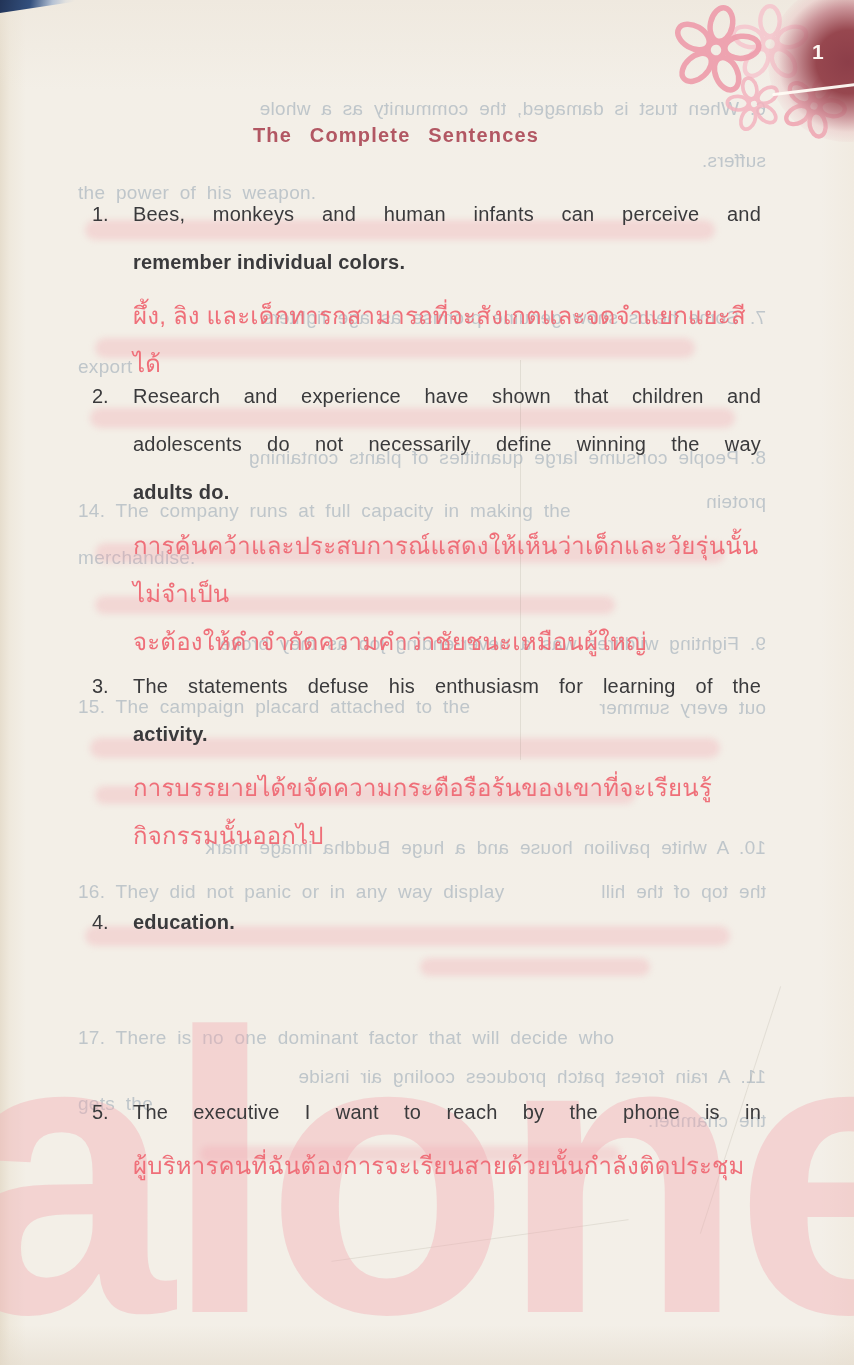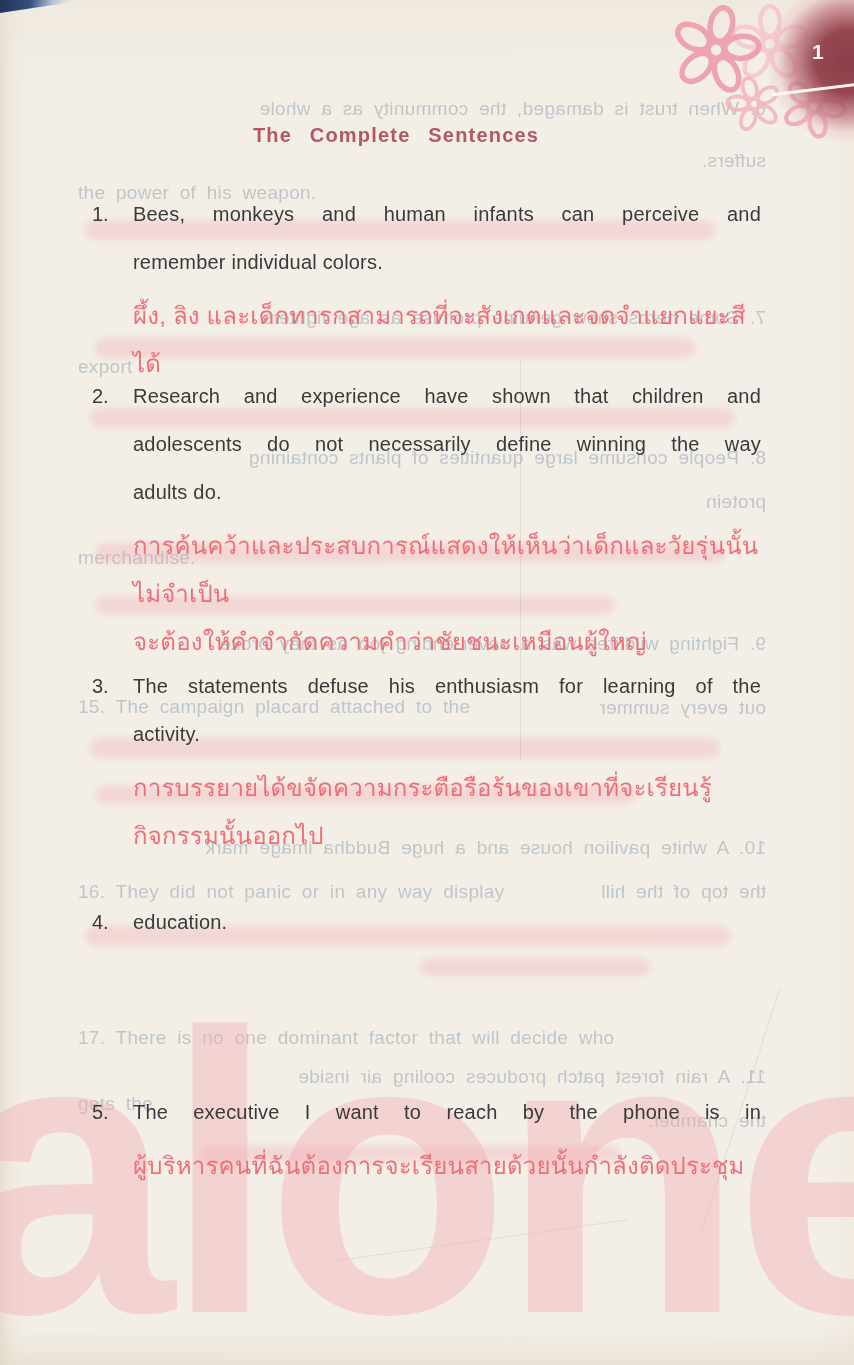--- a/index.html
+++ b/index.html
@@ -28,21 +28,21 @@
   .crease{position:absolute;background:rgba(120,110,95,.14);filter:blur(.6px);z-index:2;}
   
   #watermark-svg{position:absolute;left:0;top:0;z-index:2;pointer-events:none;}
   
   #title{position:absolute;top:124px;left:0;width:792px;text-align:center;z-index:3;
     font-size:20px;font-weight:bold;color:#b25763;letter-spacing:1.2px;word-spacing:11px;}
   .item{position:absolute;left:133px;width:628px;z-index:3;}
   .item .num{position:absolute;left:-41px;top:0;font-size:20px;color:#3a3a3c;line-height:48px;}
   .en-line{font-size:20px;color:#3a3a3c;line-height:48px;letter-spacing:.2px;
     text-align:justify;text-align-last:justify;}
-  .en-line.last{text-align:center;text-align-last:left;}
+  .en-line.last{text-align:center;text-align-last:left;font-weight:bold;}
   .th-block{margin-top:6px;}
   .th-line{font-size:24px;color:#ef6f79;line-height:48px;letter-spacing:.2px;}
   
   #flowers-svg{position:absolute;left:636px;top:0;z-index:4;pointer-events:none;}
   #page-badge{position:absolute;left:768px;top:-18px;width:160px;height:160px;border-radius:50%;z-index:5;
     background:radial-gradient(circle,#8c3e49 0%,#97474f 28%,rgba(190,120,130,.75) 48%,rgba(230,180,185,.35) 62%,rgba(244,225,222,0) 74%);}
   #page-number{position:absolute;left:812px;top:40px;z-index:6;font-size:21px;font-weight:bold;color:#fdf8f3;}
   #badge-line{position:absolute;left:772px;top:88px;width:86px;height:3px;z-index:6;
     background:rgba(255,252,246,.95);transform:rotate(-7deg);border-radius:2px;}
 </style>
@@ -55,20 +55,21 @@
   <div class="tint" id="tint-bottom"></div>
   <div class="tint" id="corner-sliver"></div>
 
   <div class="bleed gray mir" style="top:98px">6. When trust is damaged, the community as a whole</div>
   <div class="bleed gray mir" style="top:150px">suffers.</div>
   <div class="bleed gray" style="top:182px">the power of his weapon.</div>
   <div class="bleed gray mir" style="top:307px">7. Some herbs show genuine promise as age fighters</div>
   <div class="bleed gray" style="top:356px">export</div>
   <div class="bleed gray mir" style="top:447px">8. People consume large quantities of plants containing</div>
   <div class="bleed gray mir" style="top:491px">protein</div>
+  <div class="bleed gray" style="top:500px">14. The company runs at full capacity in making the</div>
   <div class="bleed gray" style="top:547px">merchandise.</div>
   <div class="bleed gray mir" style="top:633px">9. Fighting wildfires was a never-ending job as they broke</div>
   <div class="bleed gray mir" style="top:697px">out every summer</div>
   <div class="bleed gray" style="top:696px">15. The campaign placard attached to the</div>
   <div class="bleed gray mir" style="top:837px">10. A white pavilion house and a huge Buddha image mark</div>
   <div class="bleed gray mir" style="top:881px">the top of the hill</div>
   <div class="bleed gray" style="top:881px">16. They did not panic or in any way display</div>
   <div class="bleed gray" style="top:1027px">17. There is no one dominant factor that will decide who</div>
   <div class="bleed gray" style="top:1093px">gets the</div>
   <div class="bleed gray mir" style="top:1066px">11. A rain forest patch produces cooling air inside</div>

